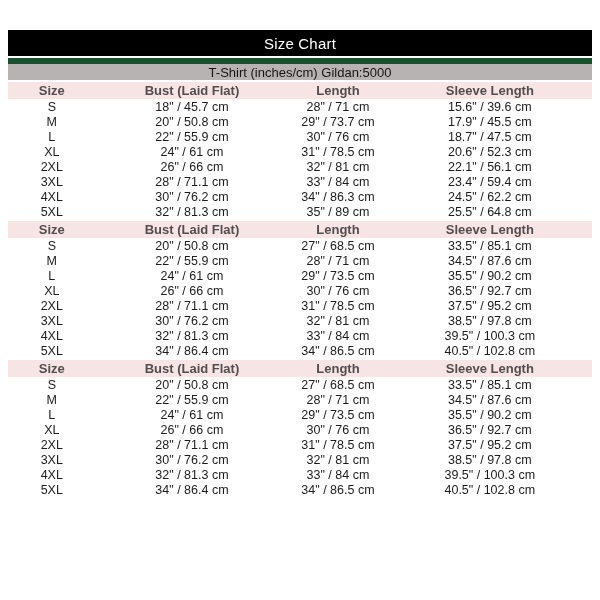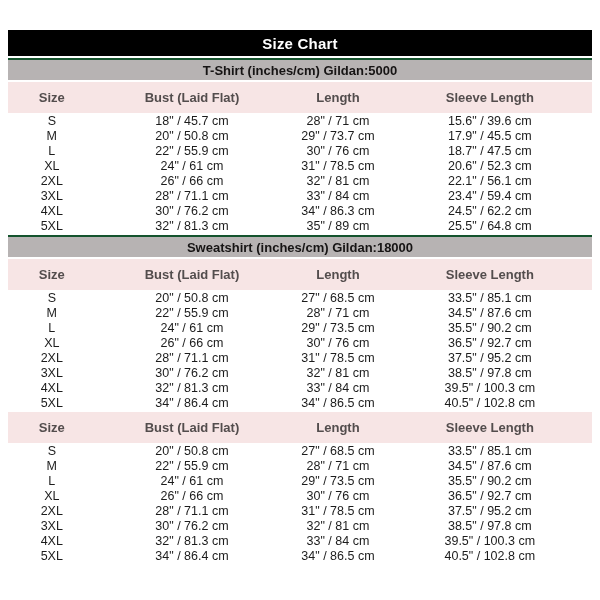--- a/index.html
+++ b/index.html
@@ -10,30 +10,30 @@
   }
   *{box-sizing:border-box;margin:0;padding:0;}
   html,body{width:600px;height:600px;overflow:hidden;background:var(--page-bg);}
   body{font-family:"Liberation Sans","DejaVu Sans",sans-serif;}
   .chart-wrap{margin:28px 8px 0;}
   table{width:100%;border-collapse:separate;border-spacing:0 2px;table-layout:fixed;}
   col.c1{width:15%;} col.c2{width:33%;} col.c3{width:17%;} col.c4{width:35%;}
   td,th{text-align:center;vertical-align:middle;padding:0;white-space:nowrap;overflow:hidden;}
   tr.title-row td{
     background:var(--title-bg);color:var(--title-fg);
-    font-weight:bold;font-size:15px;height:26px;letter-spacing:.2px;
+    font-weight:normal;font-size:15px;height:26px;letter-spacing:.2px;
   }
   tr.section-row td{
     background:var(--section-bg);color:var(--section-fg);
-    font-weight:bold;font-size:13px;height:22px;
-    border-top:2px solid #14532d;
+    font-weight:normal;font-size:13px;height:22px;
+    border-top:6px solid #14532d;
   }
   tr.head-row th{
     background:var(--head-bg);color:var(--head-fg);
-    font-weight:bold;font-size:13px;height:31px;margin-top:30px;
+    font-weight:bold;font-size:13px;height:17px;margin-top:30px;
   }
   tr.data-row td{
     color:var(--data-fg);font-size:12.5px;height:11px;line-height:13px;
   }
 </style>
 </head>
 <body>
 
 <div class="chart-wrap">
   <table>
@@ -97,23 +97,20 @@
           <td>30" / 76.2 cm</td>
           <td>34" / 86.3 cm</td>
           <td>24.5" / 62.2 cm</td>
         </tr>
         <tr class="data-row">
           <td>5XL</td>
           <td>32" / 81.3 cm</td>
           <td>35" / 89 cm</td>
           <td>25.5" / 64.8 cm</td>
         </tr>
-        <tr class="section-row">
-          <td colspan="4">Sweatshirt (inches/cm) Gildan:18000</td>
-        </tr>
         <tr class="head-row">
           <th>Size</th>
           <th>Bust (Laid Flat)</th>
           <th>Length</th>
           <th>Sleeve Length</th>
         </tr>
         <tr class="data-row">
           <td>S</td>
           <td>20" / 50.8 cm</td>
           <td>27" / 68.5 cm</td>

